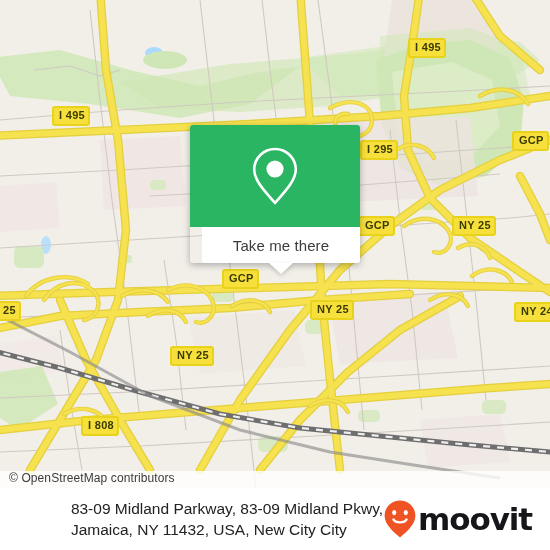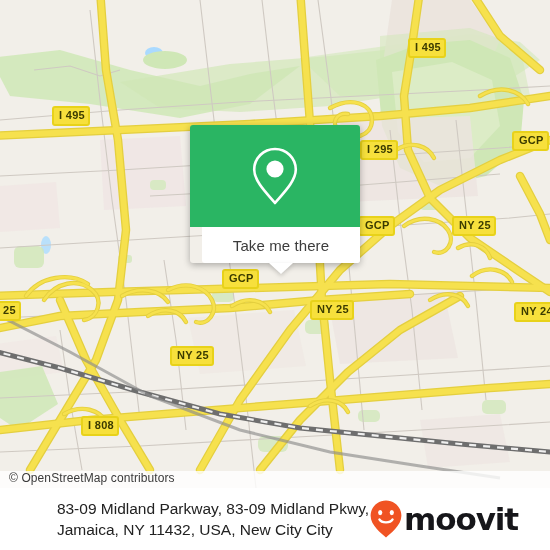--- a/index.html
+++ b/index.html
@@ -83,21 +83,21 @@
   .footer{
     position:absolute;left:0;top:488px;width:550px;height:62px;
     background:#ffffff;
     display:flex;align-items:center;justify-content:flex-end;
     z-index:60;
   }
   .footer-address{
     font-size:15.5px;line-height:21px;color:#222;
     padding-left:10px;max-width:380px;
   }
-  .brand{display:flex;align-items:center;padding-right:32px;}
+  .brand{display:flex;align-items:center;padding-right:18px;}
   .brand-word{
     font-size:31px;font-weight:bold;color:#16161a;
     letter-spacing:-1.1px;margin-left:1px;
     font-family:"DejaVu Sans","Liberation Sans",sans-serif;
   }
 </style>
 </head>
 <body>
 
 <div class="screen">

